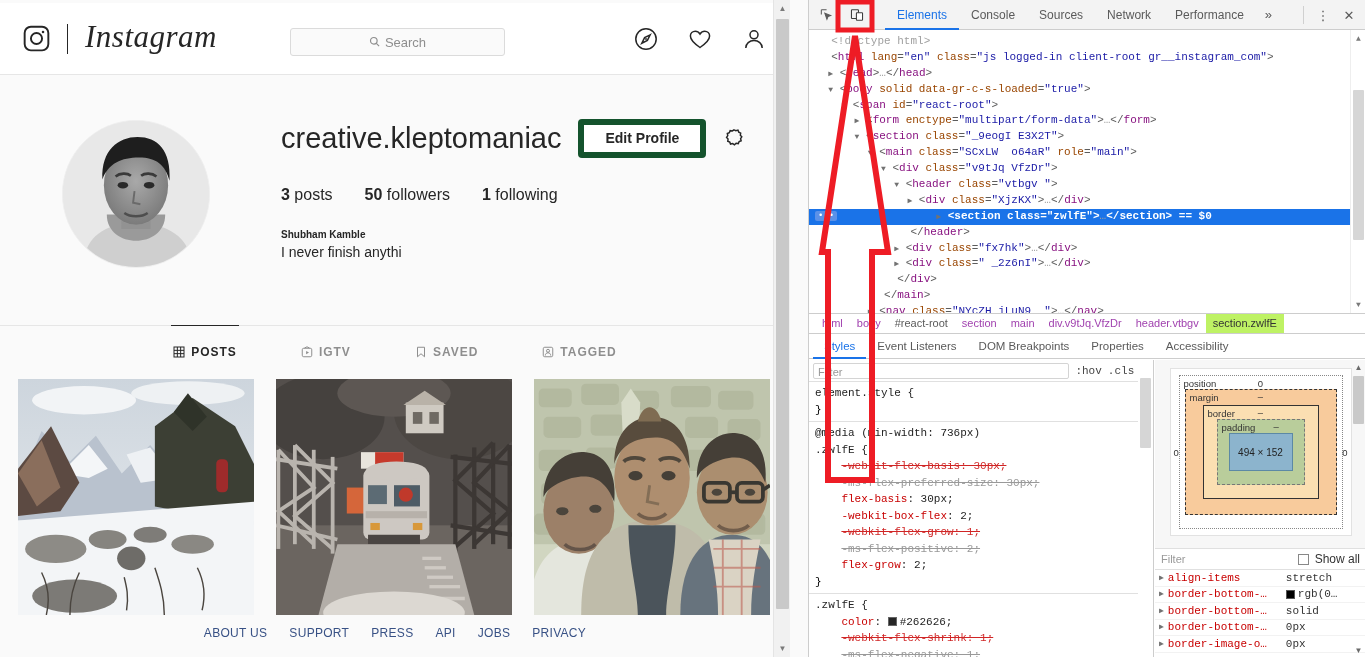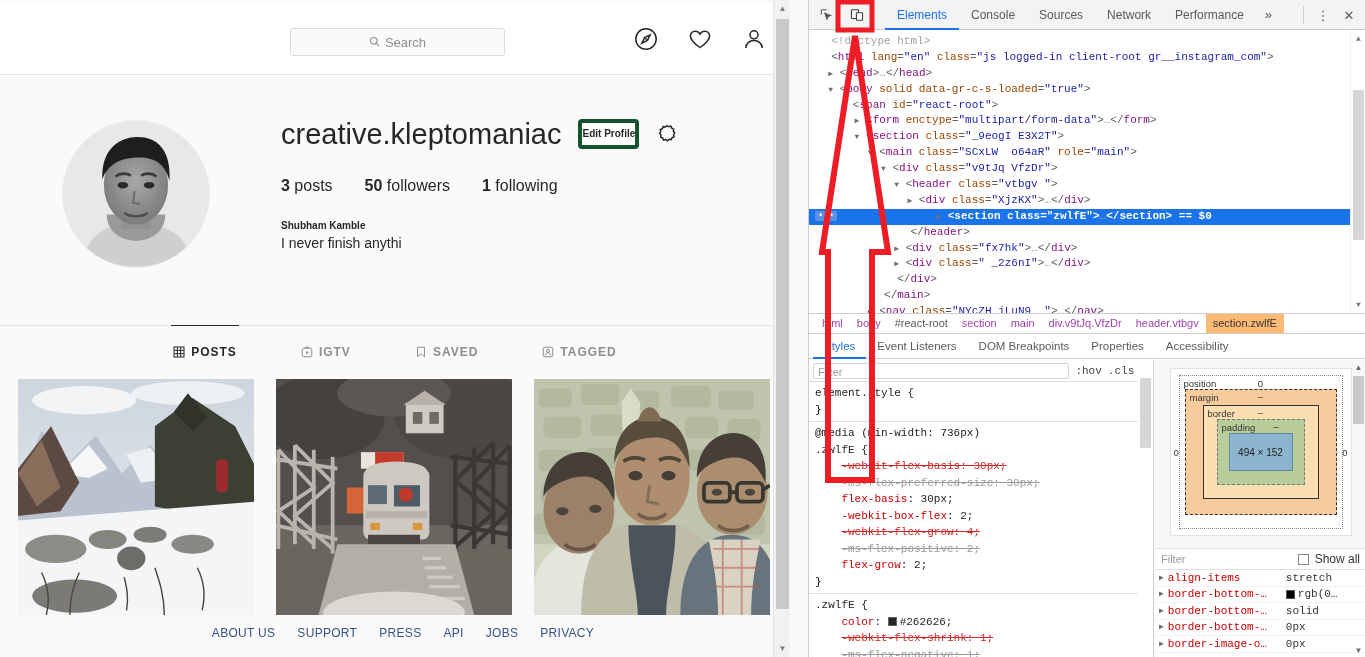--- a/index.html
+++ b/index.html
@@ -50,23 +50,23 @@
     background:#e9e9e9;
   }
   #avatar svg { display:block; width:100%; height:100%; }
   #profile-meta { position:absolute; left:281px; top:24px; width:470px; }
   #username-row { display:flex; align-items:center; gap:17px; }
   #username {
     font-size:29px; font-weight:300; color:#262626; line-height:1;
     font-family:"Liberation Sans", sans-serif;
   }
   #edit-profile-btn {
-    font-size:10px; font-weight:600; color:#262626;
-    border:4px solid #14532d; border-radius:4px;
-    padding:5px 0; background:#fff; cursor:pointer; line-height:1.2;
+    font-size:14px; font-weight:600; color:#262626;
+    border:6px solid #14532d; border-radius:4px;
+    padding:5px 21px; background:#fff; cursor:pointer; line-height:1.2;
   }
   #gear-btn { background:none; border:none; padding:0; cursor:pointer; display:flex; }
   #stats { display:flex; gap:32px; margin-top:28px; }
   #stats .stat { font-size:16px; color:#262626; }
   #stats .num { font-weight:600; }
   #fullname { margin-top:25px; font-size:10px; font-weight:600; color:#262626; }
   #bio { margin-top:4px; font-size:14px; color:#262626; }
 
   
   #tabs {
@@ -86,21 +86,21 @@
   
   #grid {
     position:absolute; left:18px; top:379px;
     display:flex; gap:22px;
   }
   .post { width:236px; height:236px; overflow:hidden; background:#ddd; }
   .post svg { display:block; width:100%; height:100%; }
 
   
   #ig-footer {
-    position:absolute; left:8px; top:626px; width:790px;
+    position:absolute; left:0; top:626px; width:790px;
     display:flex; justify-content:center; gap:22px;
   }
   #ig-footer a {
     font-size:12px; color:#385185; text-decoration:none;
     letter-spacing:.3px; cursor:pointer;
   }
 
   
   #vp-scroll {
     position:absolute; right:0; top:0; width:17px; height:657px;
@@ -185,21 +185,21 @@
     height:21px; border-top:1px solid #cdcdcd; border-bottom:1px solid #cdcdcd;
     display:flex; align-items:center; font-size:11px;
     font-family:"Liberation Sans", sans-serif; background:#fff;
     padding-left:6px; overflow:hidden;
   }
   .crumb {
     padding:0 7px; color:#a142af; cursor:pointer; white-space:nowrap;
     line-height:21px; height:21px;
   }
   .crumb.neutral { color:#5a5a5a; }
-  .crumb.active { background:#fdba74; color:#333; }
+  .crumb.active { background:#bef264; color:#333; }
 
   
   #style-tabs {
     height:25px; display:flex; align-items:center; background:#fff;
     border-bottom:1px solid #cdcdcd; padding-left:4px;
   }
   .st-tab {
     font-size:11.5px; color:#5a5a5a; padding:0 11px; height:25px;
     line-height:25px; cursor:pointer; white-space:nowrap;
   }
@@ -333,20 +333,31 @@
     position:absolute; left:0; top:0; width:1365px; height:657px;
     pointer-events:none;
   }
 </style>
 </head>
 <body>
 
 <div id="viewport">
 
   <div id="ig-header">
+    <div class="ig-logo-wrap">
+      <span class="cam-icon">
+        <svg width="29" height="29" viewBox="0 0 24 24" fill="none" stroke="#262626" stroke-width="1.6">
+          <rect x="2.2" y="2.2" width="19.6" height="19.6" rx="5.2"></rect>
+          <circle cx="12" cy="12" r="4.6"></circle>
+          <circle cx="17.4" cy="6.6" r="1.05" fill="#262626" stroke="none"></circle>
+        </svg>
+      </span>
+      <span class="logo-divider"></span>
+      <span class="ig-wordmark">Instagram</span>
+    </div>
 
     <div id="search-box">
       <span>
         <svg width="11" height="11" viewBox="0 0 24 24" fill="none" stroke="#8e8e8e" stroke-width="2.6">
           <circle cx="10.5" cy="10.5" r="7.2"></circle>
             <line x1="16" y1="16" x2="22" y2="22"></line>
         </svg>
       </span>
       <span class="s-ph">Search</span>
     </div>
@@ -743,21 +754,21 @@
     </div>
     <div id="css-blocks">
         <div class="css-block"><span class="sel-name">element.style {</span>
 }</div>
         <div class="css-block"><span class="origin"><style>…</style></span><span class="sel-name">@media (min-width: 736px)</span>
 <span class="sel-name">.zwlfE {</span>
     <span class="struck r">-webkit-flex-basis: 30px;</span>
     <span class="struck g">-ms-flex-preferred-size: 30px;</span>
     <span class="prop">flex-basis</span><span class="val">: 30px;</span>
     <span class="prop">-webkit-box-flex</span><span class="val">: 2;</span>
-    <span class="struck r">-webkit-flex-grow: 4;</span>
+    <span class="struck r">-webkit-flex-grow: 1;</span>
     <span class="struck g">-ms-flex-positive: 2;</span>
     <span class="prop">flex-grow</span><span class="val">: 2;</span>
 }</div>
         <div class="css-block"><span class="origin"><style>…</style></span><span class="sel-name">.zwlfE {</span>
     <span class="prop">color</span><span class="val">: <span class="swatch"></span>#262626;</span>
     <span class="struck r">-webkit-flex-shrink: 1;</span>
     <span class="struck g">-ms-flex-negative: 1;</span>
     
     </div>
       </div>

